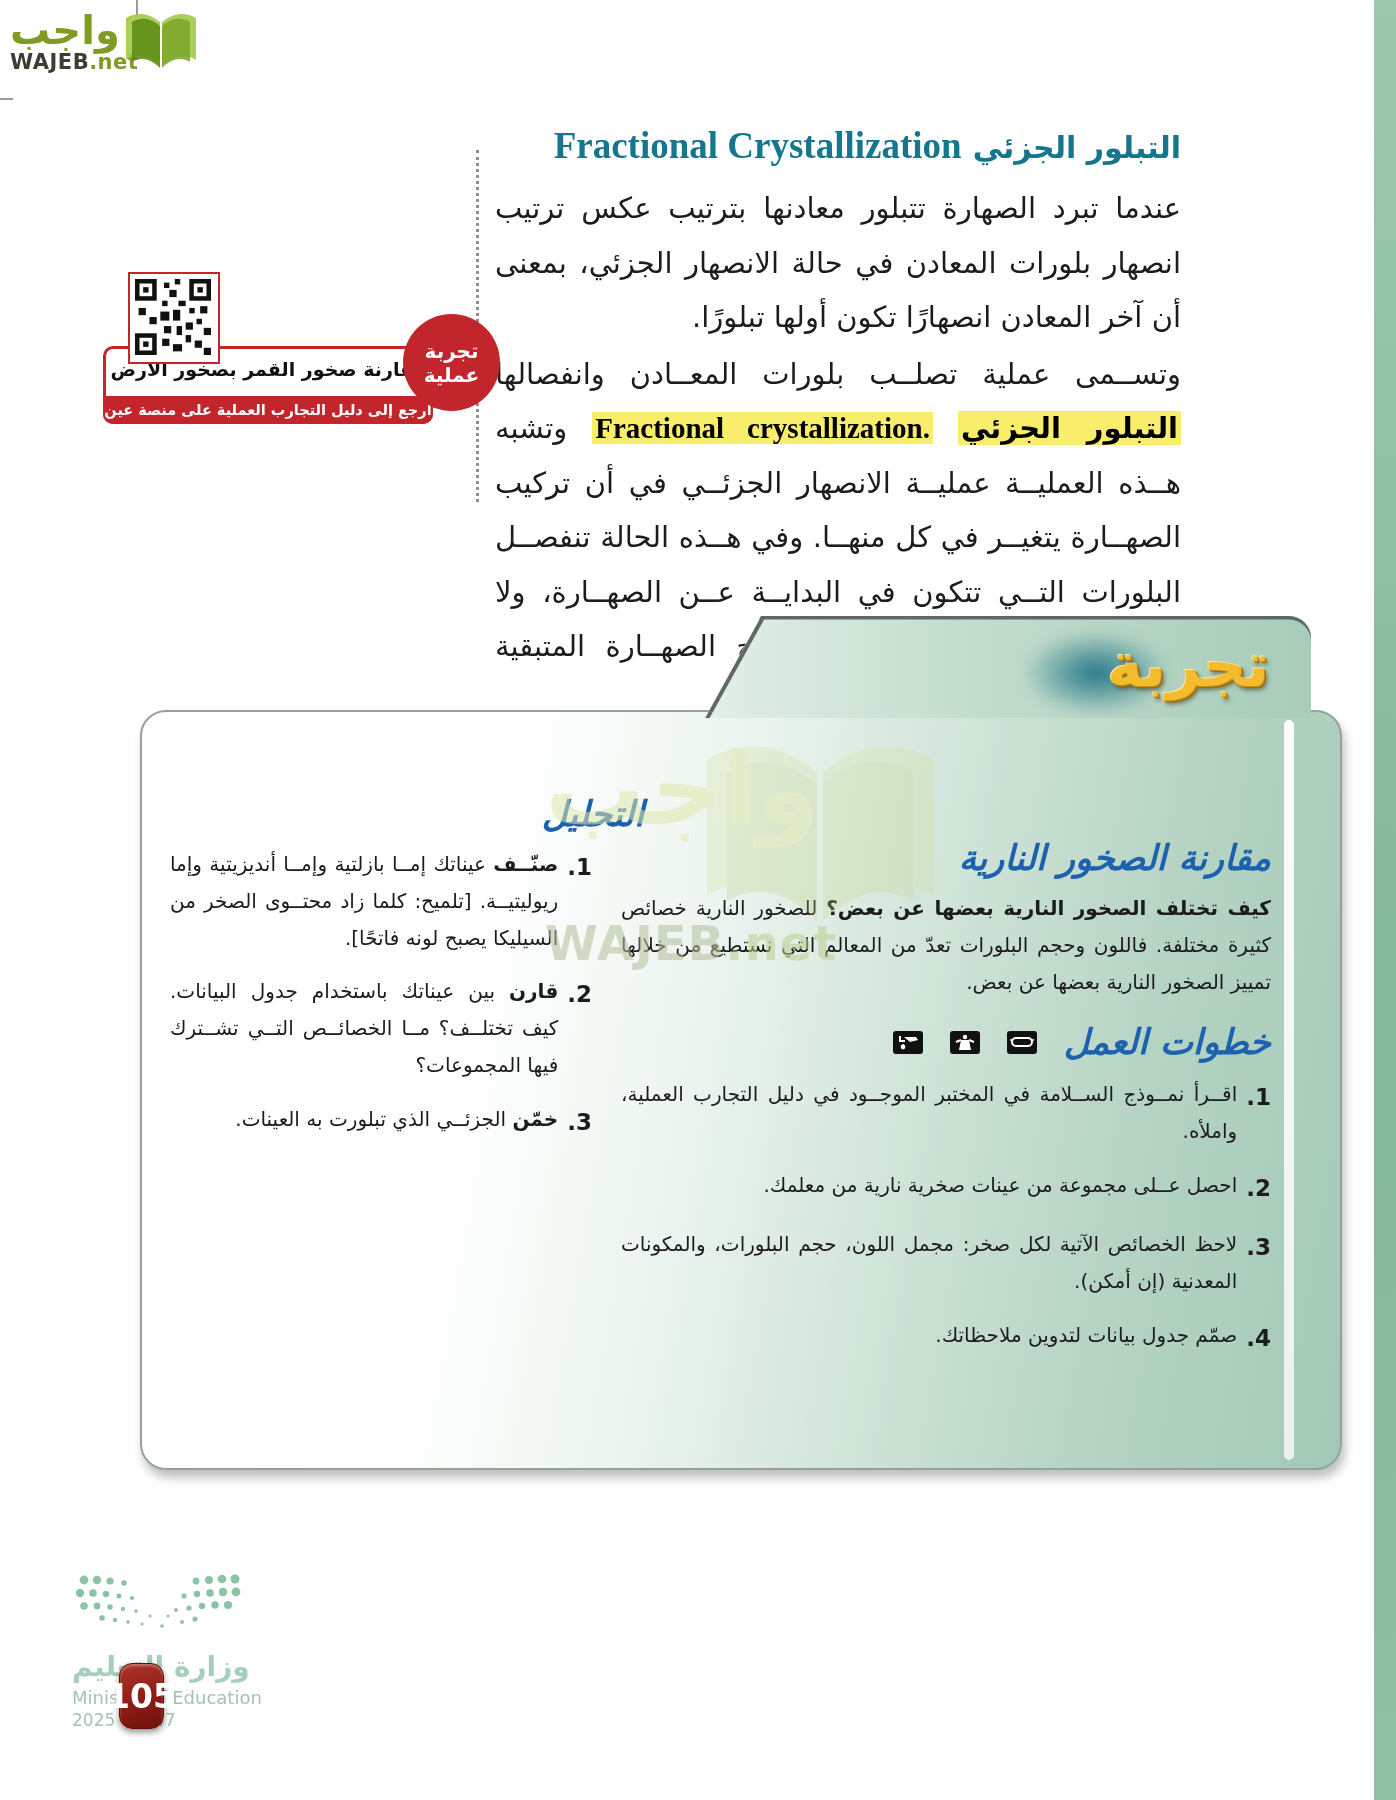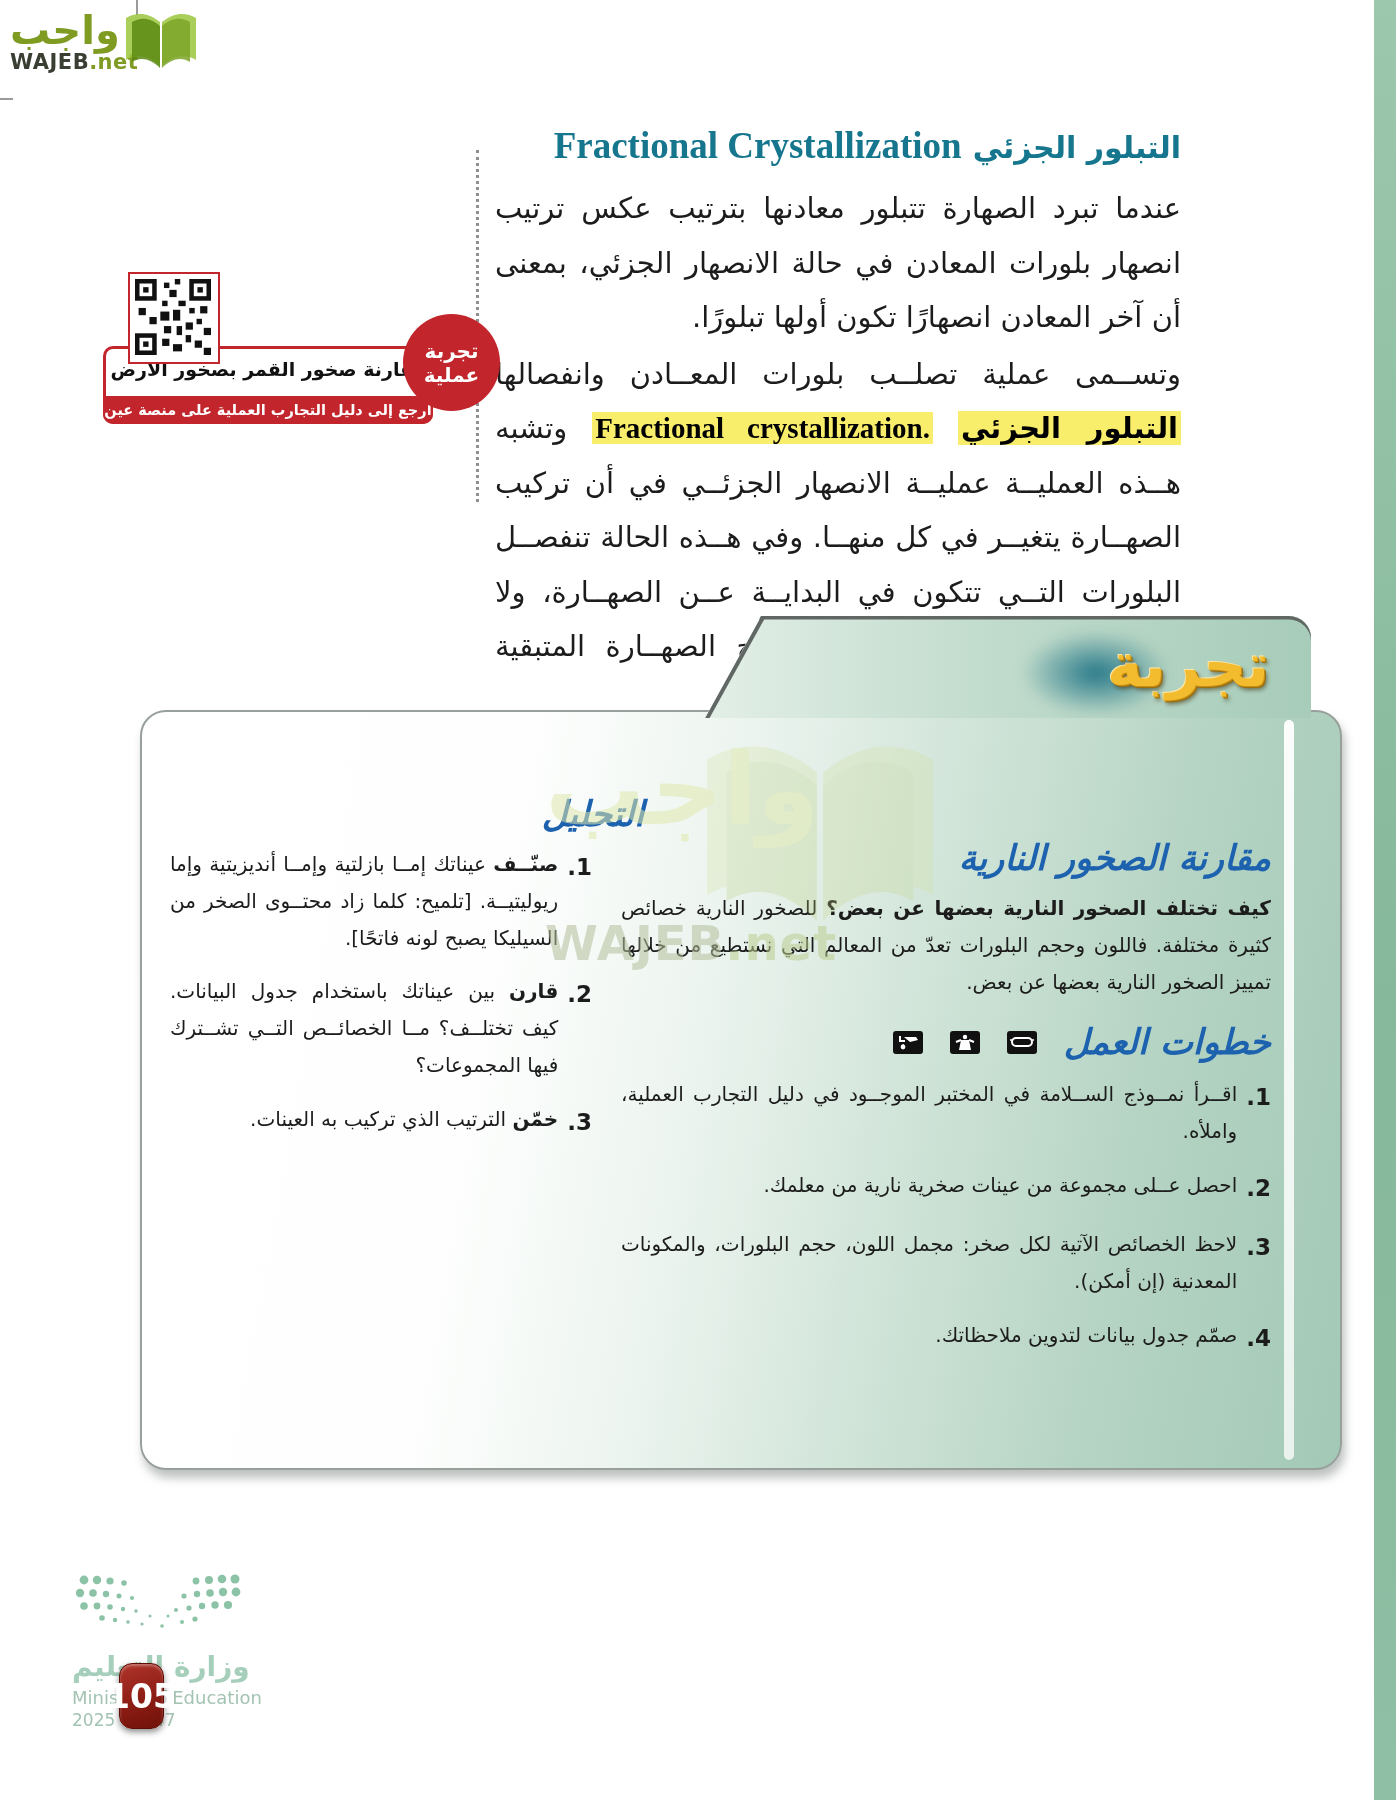--- a/index.html
+++ b/index.html
@@ -239,21 +239,21 @@
       <div class="step">
         <span class="num">1.</span>
         <span class="step-text"><span class="lead">صنّــف</span><span> عيناتك إمــا بازلتية وإمــا أنديزيتية وإما ريوليتيــة. [تلميح: كلما زاد محتــوى الصخر من السيليكا يصبح لونه فاتحًا].</span></span>
       </div>
       <div class="step">
         <span class="num">2.</span>
         <span class="step-text"><span class="lead">قارن</span><span> بين عيناتك باستخدام جدول البيانات. كيف تختلــف؟ مــا الخصائــص التــي تشــترك فيها المجموعات؟</span></span>
       </div>
       <div class="step">
         <span class="num">3.</span>
-        <span class="step-text"><span class="lead">خمّن</span><span> الترتيب الذي تركيب به العينات.</span></span>
+        <span class="step-text"><span class="lead">خمّن</span><span> الجزئــي الذي تبلورت به العينات.</span></span>
       </div>
     </div>
   </div>
 
   <div class="watermark">
     <span class="wm-book">
       <svg width="290" height="210" viewBox="0 0 90 64" opacity="0.5">
         <path d="M44 12 C32 2 20 2 10 8 L10 50 C20 44 33 45 44 56 Z" fill="#cfdd9a"></path>
         <path d="M46 12 C58 2 70 2 80 8 L80 50 C70 44 57 45 46 56 Z" fill="#cfdd9a"></path>
         <path d="M44 16 C34 7 24 7 16 12 L16 52 C24 47 34 48 44 58 Z" fill="#b9cd7d"></path>

